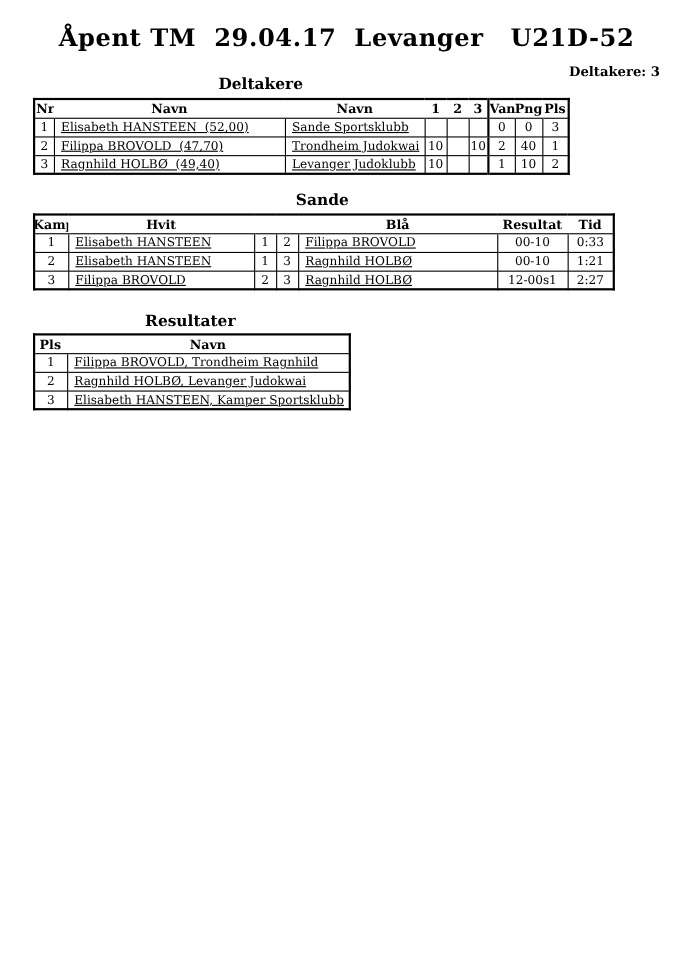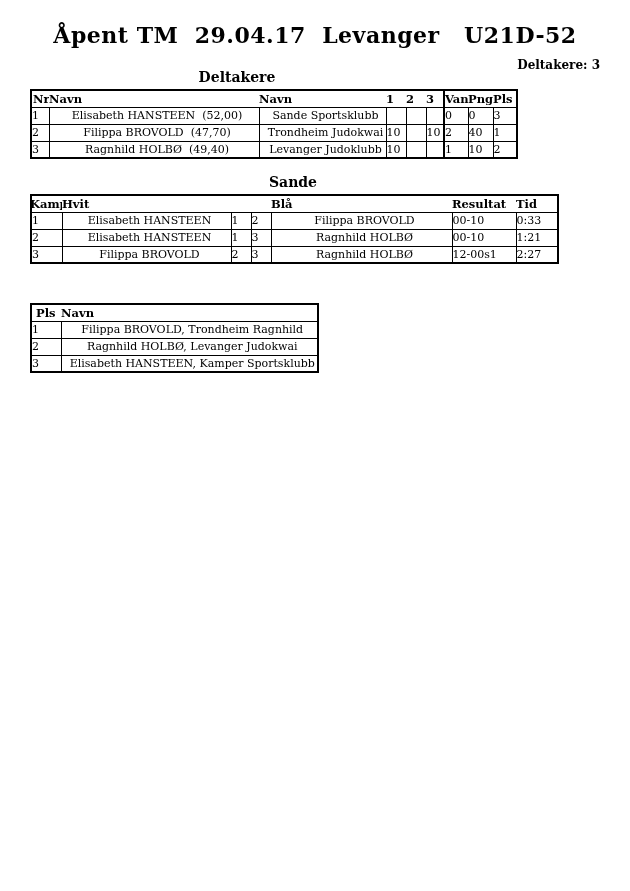--- a/index.html
+++ b/index.html
@@ -48,22 +48,22 @@
     position: absolute;
     border-collapse: collapse;
     table-layout: fixed;
     border: 2px solid #000;
     background: #fff;
     font-size: 11px;
   }
   td, th { border: 1px solid #000; height: 17px; overflow: hidden; }
   th { font-weight: bold; font-size: 11.5px; }
   tr.header-row th { border-left: none; border-right: none; }
-  td.txt { text-align: center; padding-left: 6px; white-space: pre; }
-  td.num, th.num { text-align: left; }
+  td.txt { text-align: left; padding-left: 6px; white-space: pre; text-decoration: underline; }
+  td.num, th.num { text-align: center; }
   th.lft { text-align: left; padding-left: 1px; }
   .thickleft { border-left: 2px solid #000 !important; }
   .kamp-head span { display: inline-block; margin-left: -3px; }
 
   #table-deltakere  { left: 30px; top: 89px;  width: 486px; }
   #table-kamper     { left: 30px; top: 194px; width: 527px; }
   #table-resultater { left: 30px; top: 303px; width: 287px; }
 </style>
 </head>
 <body>
@@ -180,20 +180,21 @@
       <td class="txt">Filippa BROVOLD</td>
       <td class="num">2</td>
       <td class="num">3</td>
       <td class="txt">Ragnhild HOLBØ</td>
       <td class="num">12-00s1</td>
       <td class="num">2:27</td>
     </tr>
   </tbody>
     </table>
 
+  <div class="section-heading" id="heading-resultater">Resultater</div>
 
   <table id="table-resultater">
     <colgroup>
       <col style="width:30px">
         <col style="width:257px">
     </colgroup>
     <tbody>
         <tr class="header-row">
       <th class="lft" style="padding-left:4px">Pls</th>
       <th class="num">Navn</th>

